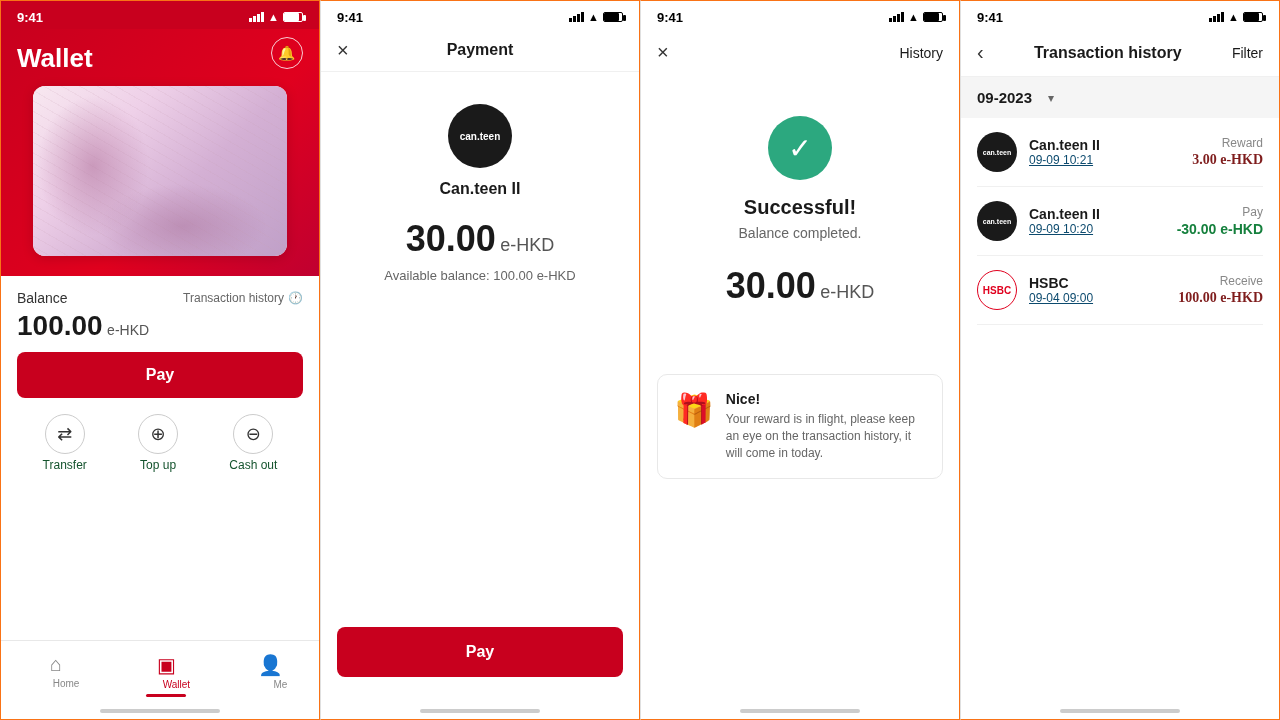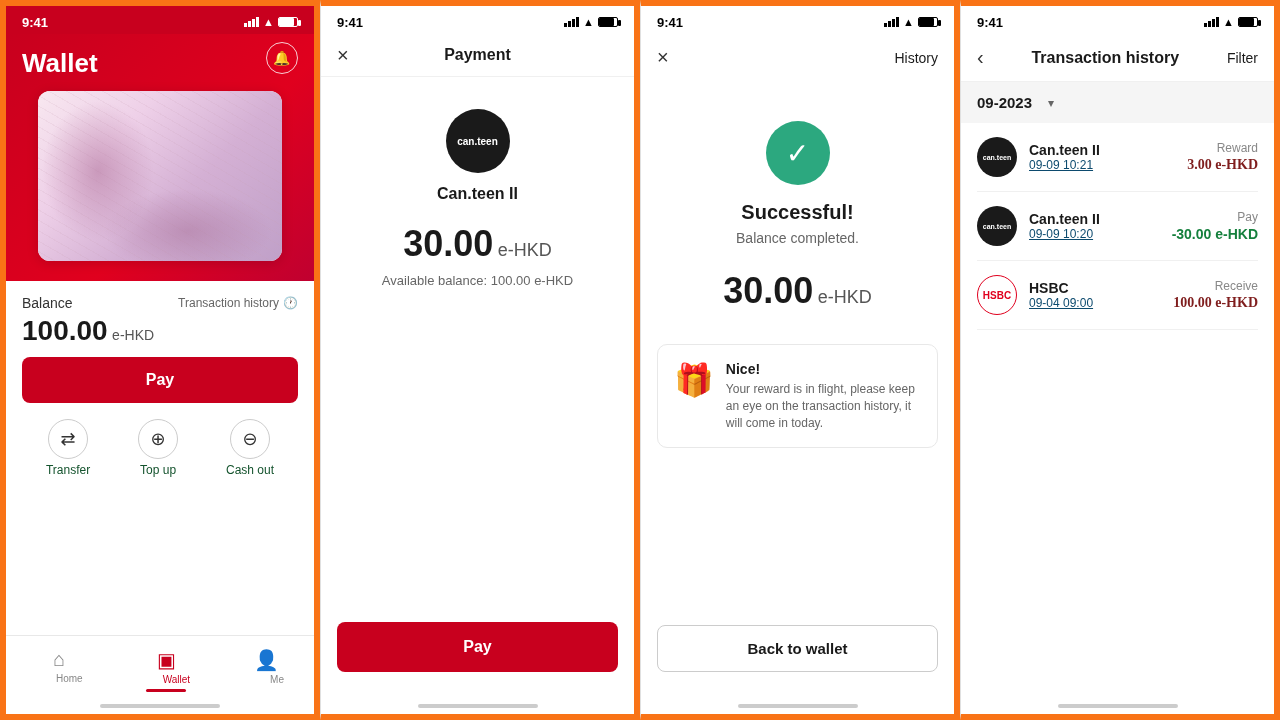--- a/index.html
+++ b/index.html
@@ -11,21 +11,21 @@
       background: #f0f0f0;
       font-family: -apple-system, BlinkMacSystemFont, 'Helvetica Neue', Arial, sans-serif;
       overflow: hidden;
     }
 
     
     .phone-frame {
       display: flex;
       flex-direction: column;
       background: #fff;
-      border: 6px solid #f97316;
+      border: 1px solid #f97316;
       overflow: hidden;
       position: relative;
     }
     .phone-frame:first-child { width: 320px; height: 720px; }
     .phone-frame:not(:first-child) { width: 320px; height: 720px; border-left: 1px solid #e0e0e0; }
 
     
     .status-bar {
       display: flex;
       justify-content: space-between;
@@ -437,21 +437,20 @@
   <div class="reward-card">
     <span class="reward-emoji">🎁</span>
     <div>
       <div class="reward-title">Nice!</div>
       <div class="reward-text">Your reward is in flight, please keep an eye on the transaction history, it will come in today.</div>
     </div>
   </div>
 
   <div class="spacer"></div>
 
-  <button class="back-wallet-btn" style="margin: 0 16px 28px; width: calc(100% - 32px);">Back to wallet</button>
   <div class="home-indicator"></div>
 </div>
 
 <div class="phone-frame">
 
   <div class="status-bar light">
     <span class="status-time">9:41</span>
     <div class="status-icons">
       <div class="signal-bars">
         <span></span>

